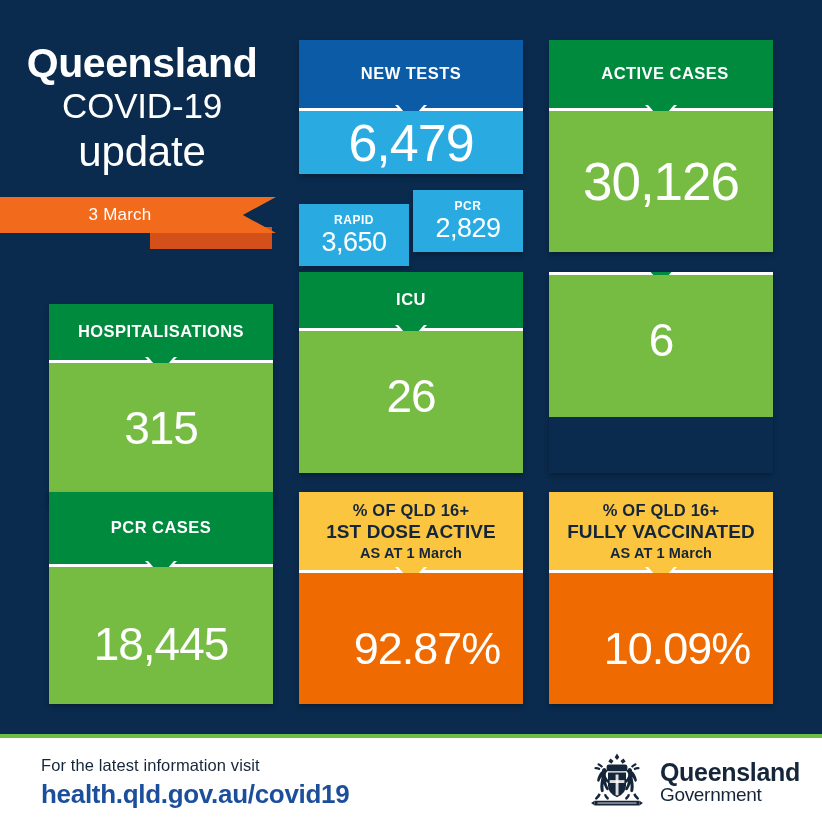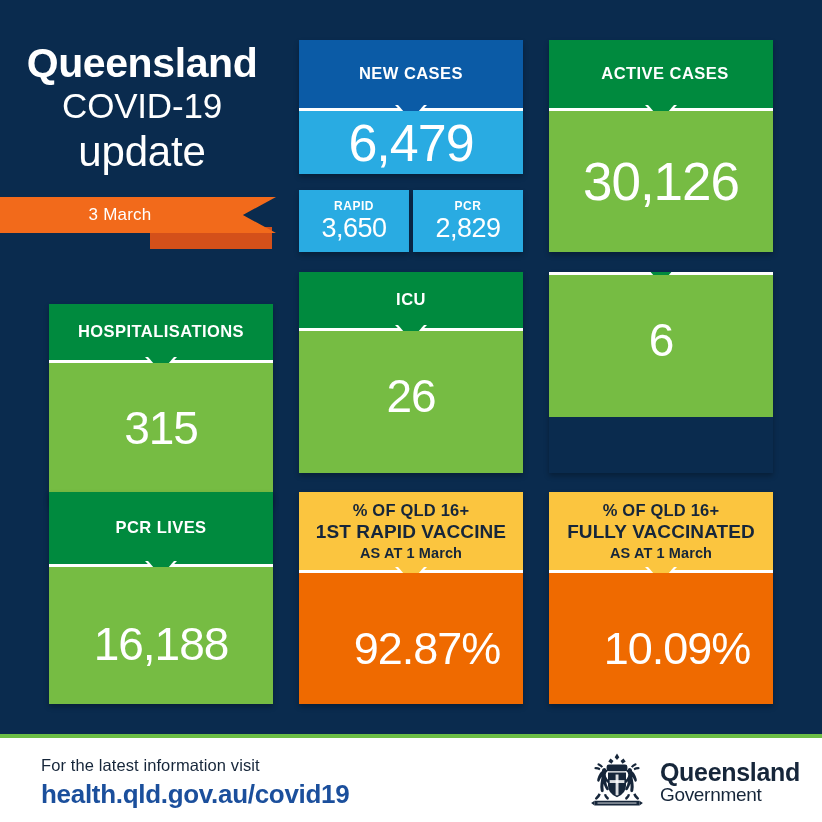--- a/index.html
+++ b/index.html
@@ -193,21 +193,21 @@
   .subtile {
     position: absolute;
     background: #29abe2;
     box-shadow: 0 3px 5px rgba(0,0,0,0.28);
     display: flex;
     flex-direction: column;
     align-items: center;
     justify-content: center;
     text-align: center;
   }
-  #subtile-rapid { left: 299px; top: 190px; width: 110px; height: 62px; }
+  #subtile-rapid { left: 299px; top: 204px; width: 110px; height: 62px; }
   #subtile-pcr   { left: 413px; top: 190px; width: 110px; height: 62px; }
   .subtile-label {
     color: #ffffff;
     font-size: 12px;
     font-weight: 700;
     letter-spacing: 0.5px;
     margin-bottom: 1px;
   }
   .subtile-value {
     color: #ffffff;
@@ -345,21 +345,21 @@
   </div>
 
   <div class="ribbon-wrap">
     <div class="ribbon-tail"></div>
     <div class="ribbon-main"></div>
     <div class="ribbon-label">3 March</div>
   </div>
 
   <div class="card" id="card-new-cases">
     <div class="card-header">
-      <div class="card-header-title">NEW CASES</div>
+      <div class="card-header-title">NEW TESTS</div>
     </div>
     <div class="divider">
       <div class="divider-notch-inner"></div>
       <div class="divider-notch-fill"></div>
     </div>
     <div class="card-body">
       <div class="card-value">6,479</div>
     </div>
   </div>
 
@@ -417,35 +417,35 @@
       <div class="divider-notch-inner"></div>
       <div class="divider-notch-fill"></div>
     </div>
     <div class="card-body">
       <div class="card-value">6</div>
     </div>
   </div>
 
   <div class="card green" id="card-pcr-tests">
     <div class="card-header">
-      <div class="card-header-title">PCR LIVES</div>
-    </div>
-    <div class="divider">
-      <div class="divider-notch-inner"></div>
-      <div class="divider-notch-fill"></div>
-    </div>
-    <div class="card-body">
-      <div class="card-value">16,188</div>
+      <div class="card-header-title">PCR CASES</div>
+    </div>
+    <div class="divider">
+      <div class="divider-notch-inner"></div>
+      <div class="divider-notch-fill"></div>
+    </div>
+    <div class="card-body">
+      <div class="card-value">18,445</div>
     </div>
   </div>
 
   <div class="card vaccine" id="card-first-dose">
     <div class="card-header">
       <div class="vacc-line1">% OF QLD 16+</div>
-      <div class="vacc-line2">1ST RAPID VACCINE</div>
+      <div class="vacc-line2">1ST DOSE ACTIVE</div>
       <div class="vacc-line3">AS AT 1 March</div>
     </div>
     <div class="divider">
       <div class="divider-notch-inner"></div>
       <div class="divider-notch-fill"></div>
     </div>
     <div class="card-body">
       <div class="card-value">92.87%</div>
     </div>
   </div>

